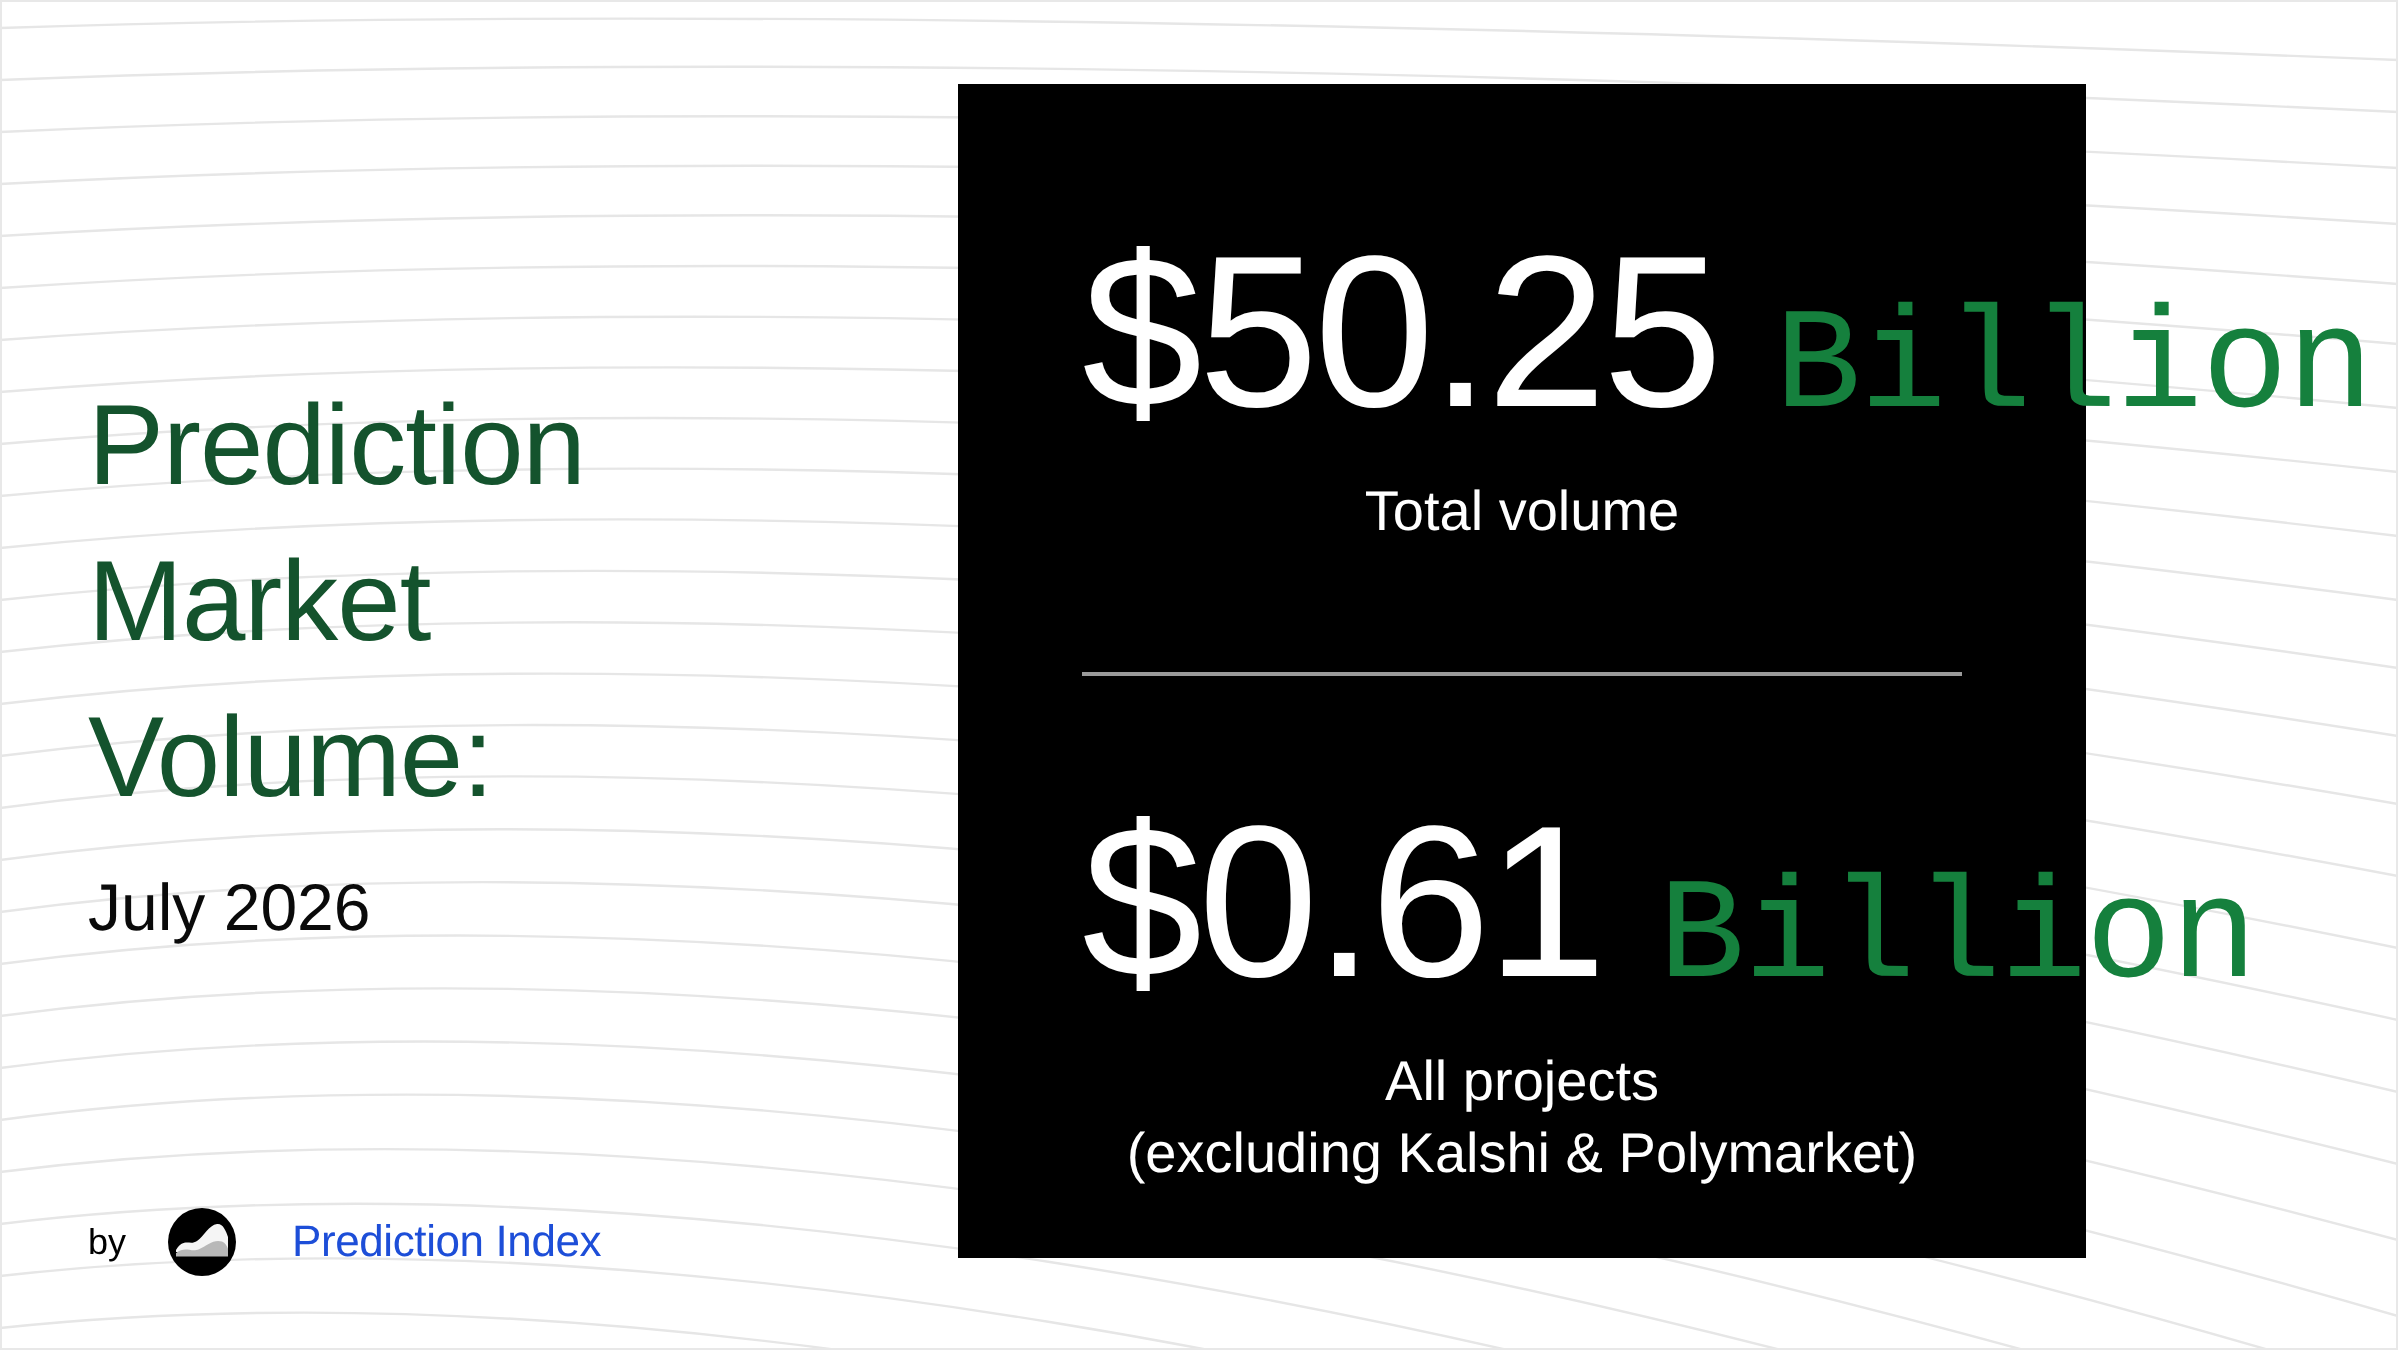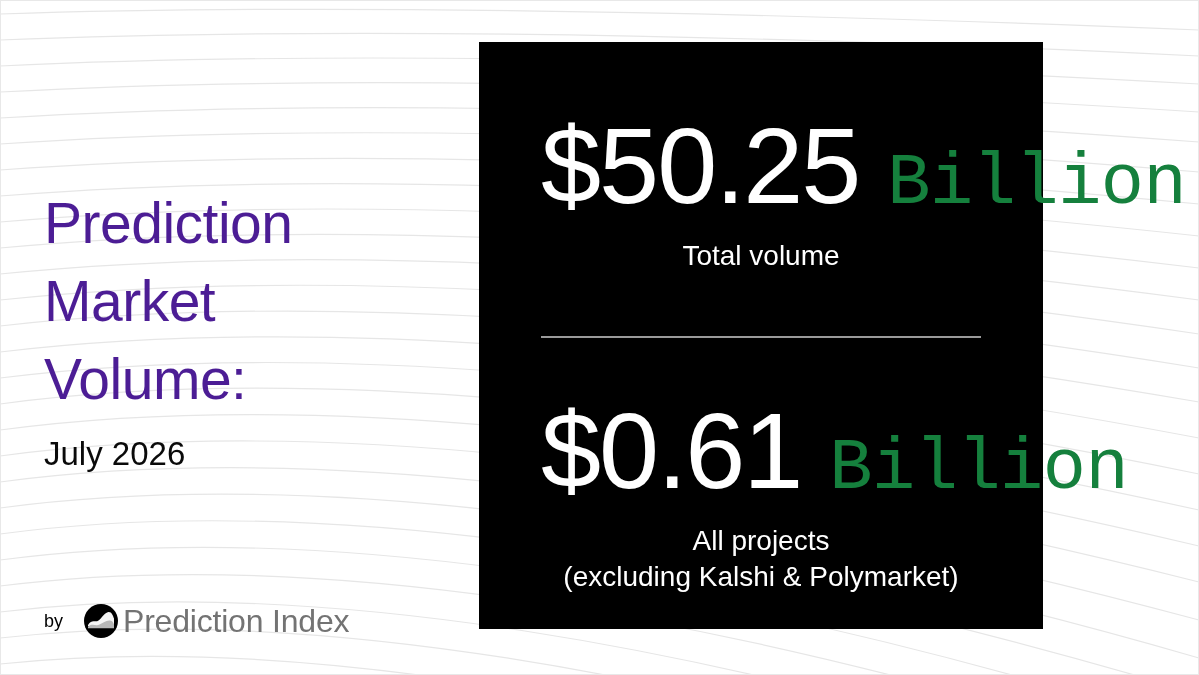--- a/index.html
+++ b/index.html
@@ -45,21 +45,21 @@
     left: 44px;
     top: 184px;
     width: 420px;
   }
   #headline {
     margin: 0;
     font-size: 57px;
     line-height: 78px;
     letter-spacing: -0.5px;
     font-weight: 400;
-    color: #4c1d95;
+    color: #14532d;
     white-space: pre-line;
   }
   #subheadline {
     margin: 0;
     padding-top: 16px;
     font-size: 33px;
     line-height: 40px;
     font-weight: 400;
     letter-spacing: 0px;
     color: #0a0a0a;
@@ -81,24 +81,24 @@
     font-weight: 400;
   }
   #brand-logo-mark {
     width: 34px;
     height: 34px;
     margin-left: 21px;
     flex: 0 0 auto;
     display: block;
   }
   #brand-name {
-    font-size: 32px;
+    font-size: 22px;
     line-height: 1;
-    margin-left: 5px;
-    color: #737373;
+    margin-left: 28px;
+    color: #1d4ed8;
     font-weight: 500;
     letter-spacing: -0.2px;
   }
 
   
   #stats-panel {
     position: absolute;
     left: 479px;
     top: 42px;
     width: 564px;

